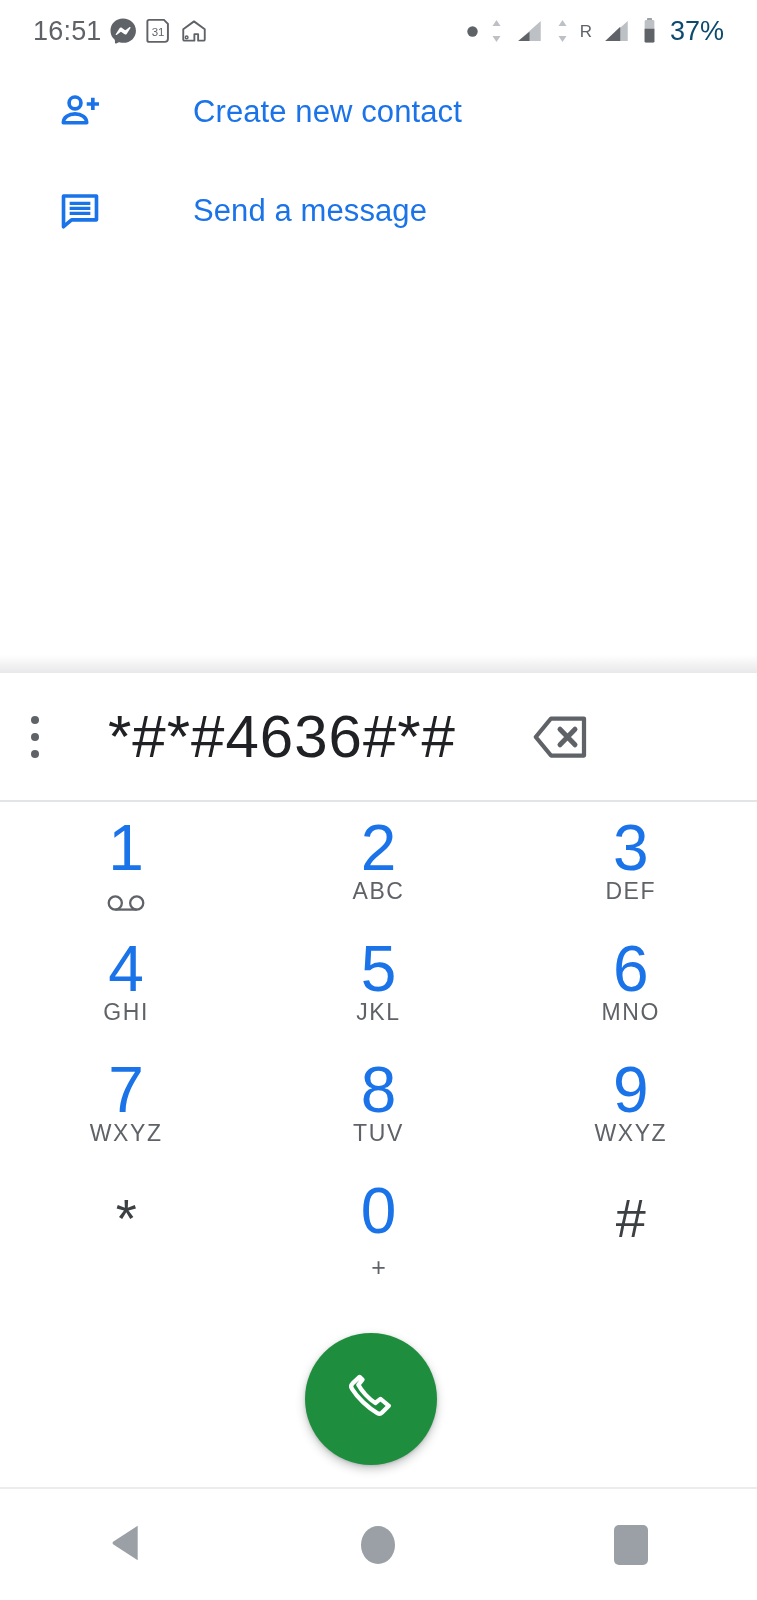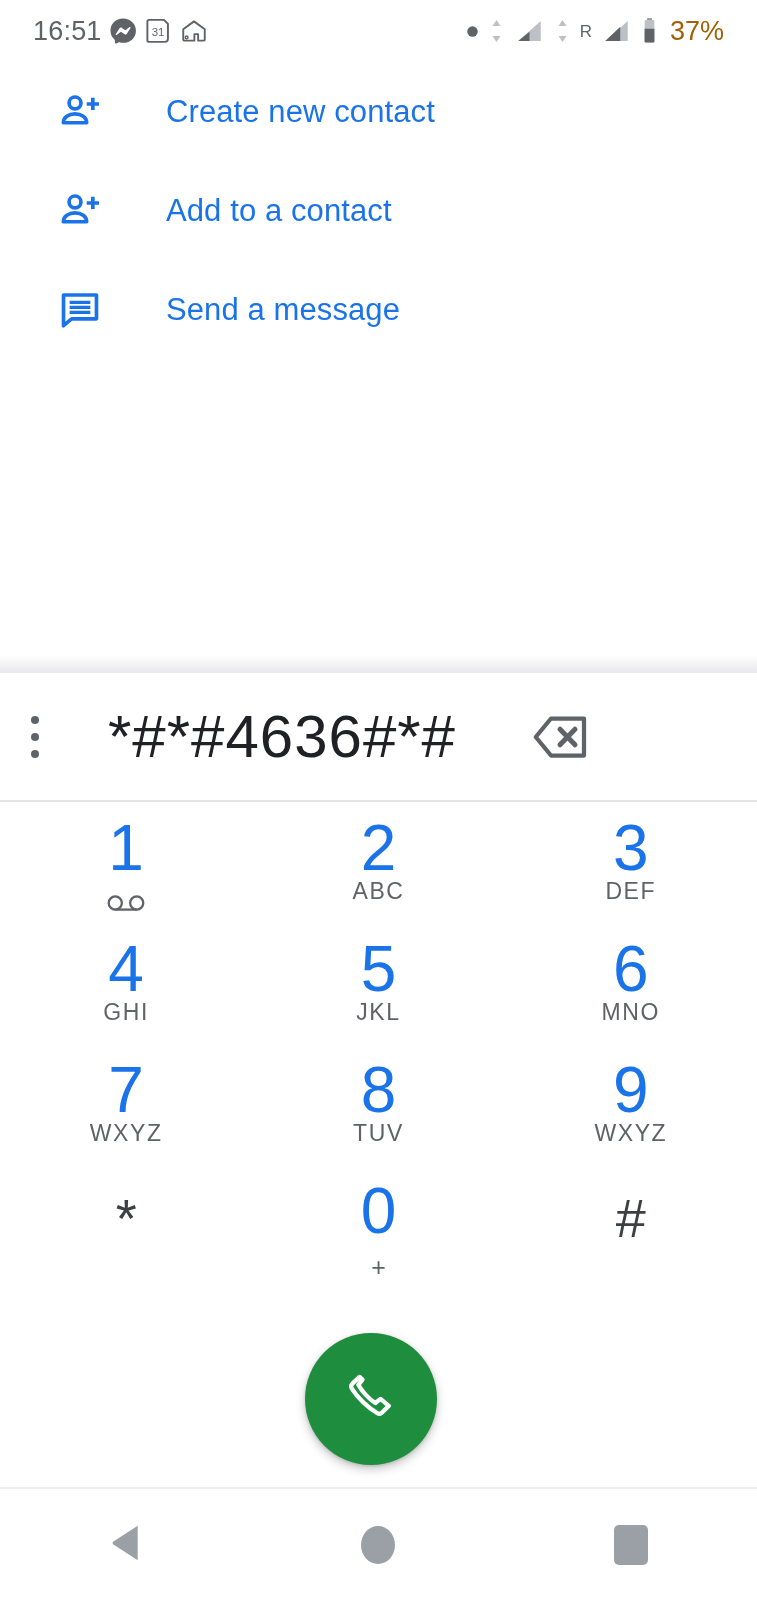--- a/index.html
+++ b/index.html
@@ -13,27 +13,27 @@
   .phone{ position:relative; width:757px; height:1600px; background:#fff; }
 
   
   .statusbar{
     position:absolute; left:0; top:0; width:757px; height:62px;
     display:flex; align-items:center; color:#5f6368;
   }
   .sb-left{ display:flex; align-items:center; gap:6px; padding-left:33px; }
   .sb-time{ font-size:27px; color:#5f6368; letter-spacing:.2px; line-height:1; }
   .sb-right{ margin-left:auto; display:flex; align-items:center; gap:9px; padding-right:33px; }
-  .sb-batt-pct{ font-size:27px; color:#a16207; line-height:1; margin-left:3px; }
+  .sb-batt-pct{ font-size:27px; color:#0c4a6e; line-height:1; margin-left:3px; }
   .ico{ display:block; }
 
   
   .actions{ position:absolute; left:0; top:62px; width:757px; }
   .action-row{
-    display:flex; align-items:center; height:99px; padding-left:57px; cursor:pointer;
+    display:flex; align-items:center; height:99px; padding-left:57px; cursor:pointer;gap:27px;
   }
   .action-ico{ width:46px; height:46px; flex:0 0 46px; display:flex; align-items:center; justify-content:center; }
   .action-label{
     font-size:31px; color:#1a73e8; margin-left:63px; line-height:1;
     letter-spacing:.1px; white-space:nowrap;
   }
 
   
   .sheet{
     position:absolute; left:0; top:655px; width:757px; height:817px;
@@ -186,30 +186,20 @@
       <span class="action-ico">
         <svg width="46" height="46" viewBox="0 0 24 24">
           <circle cx="9.4" cy="7.3" r="3.1" fill="none" stroke="#1a73e8" stroke-width="1.9"></circle>
           <path d="M3.3 17.6c0-3.0 2.9-4.6 6.1-4.6s6.1 1.6 6.1 4.6z" fill="none" stroke="#1a73e8" stroke-width="1.9" stroke-linejoin="round"></path>
           <path d="M18.7 4.6v6.4M15.5 7.8h6.4" stroke="#1a73e8" stroke-width="1.9" stroke-linecap="butt"></path>
         </svg>
       </span>
       <span class="action-label">Create new contact</span>
     </div>
 
-    <div class="action-row">
-      <span class="action-ico">
-        <svg width="46" height="46" viewBox="0 0 24 24">
-          <circle cx="9.4" cy="7.3" r="3.1" fill="none" stroke="#1a73e8" stroke-width="1.9"></circle>
-          <path d="M3.3 17.6c0-3.0 2.9-4.6 6.1-4.6s6.1 1.6 6.1 4.6z" fill="none" stroke="#1a73e8" stroke-width="1.9" stroke-linejoin="round"></path>
-          <path d="M18.7 4.6v6.4M15.5 7.8h6.4" stroke="#1a73e8" stroke-width="1.9" stroke-linecap="butt"></path>
-        </svg>
-      </span>
-      <span class="action-label">Add to a contact</span>
-    </div>
 
     <div class="action-row">
       <span class="action-ico">
         <svg width="46" height="46" viewBox="0 0 24 24">
           <path d="M3.4 4.2h17.2v12.4H7.6l-4.2 3.6z" fill="none" stroke="#1a73e8" stroke-width="1.9" stroke-linejoin="round"></path>
           <path d="M6.6 8.0h10.8M6.6 10.6h10.8M6.6 13.2h10.8" stroke="#1a73e8" stroke-width="1.7"></path>
         </svg>
       </span>
       <span class="action-label">Send a message</span>
     </div>

